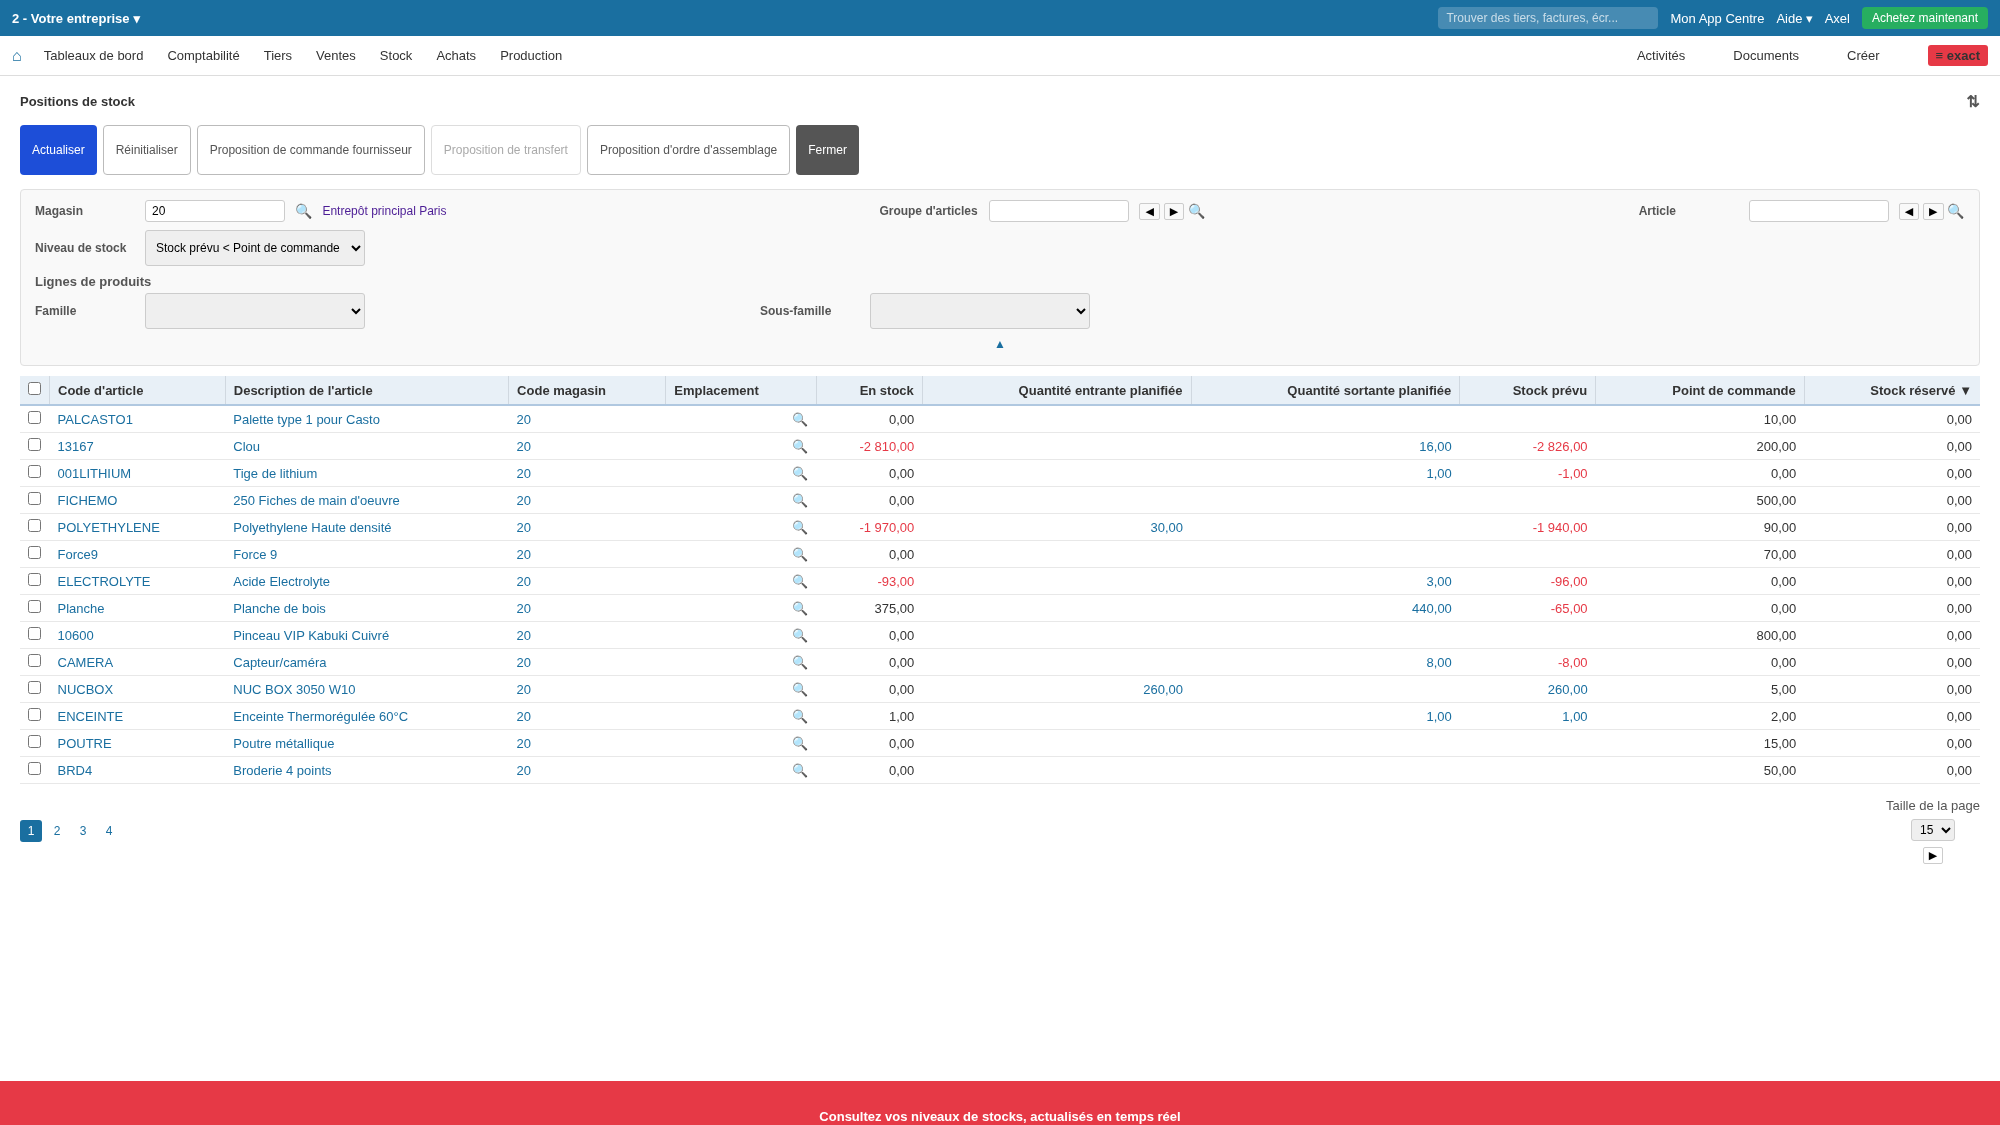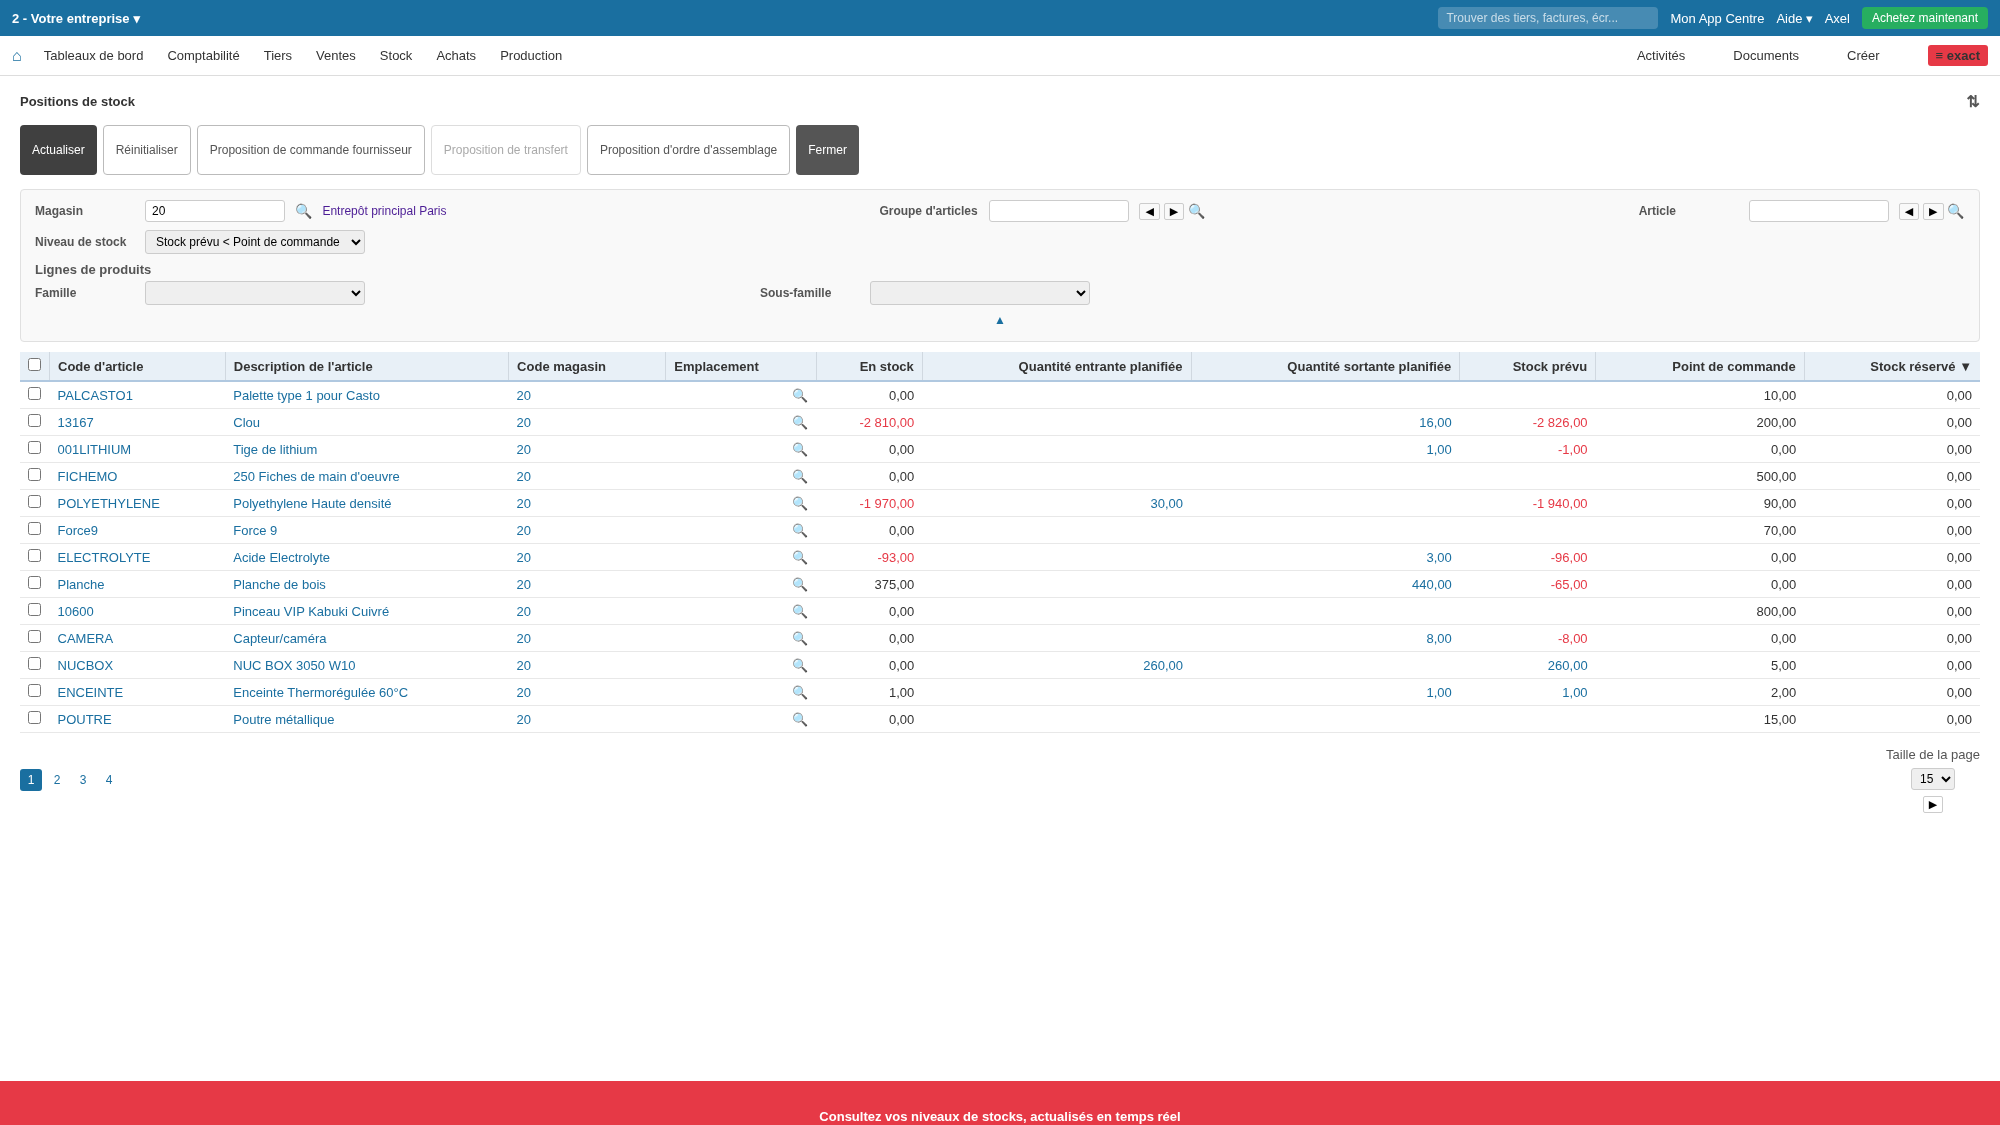--- a/index.html
+++ b/index.html
@@ -107,21 +107,21 @@
     }
 
     
     .toolbar {
       display: flex;
       gap: 6px;
       margin-bottom: 14px;
       flex-wrap: wrap;
     }
     .btn-blue {
-      background: #404040;
+      background: #1d4ed8;
       color: white;
       border: none;
       border-radius: 4px;
       padding: 5px 12px;
       cursor: pointer;
       font-size: 12px;
     }
     .btn-outline {
       background: white;
       color: #555;
@@ -171,21 +171,21 @@
     .filter-input {
       border: 1px solid #ccc;
       border-radius: 3px;
       padding: 3px 6px;
       font-size: 12px;
       width: 140px;
     }
     .filter-select {
       border: 1px solid #ccc;
       border-radius: 3px;
-      padding: 3px 6px;
+      padding: 9px 6px;
       font-size: 12px;
       width: 220px;
     }
     .filter-link {
       color: #4c1d95;
       font-size: 12px;
       cursor: pointer;
       text-decoration: none;
       display: flex;
       align-items: center;
@@ -601,20 +601,33 @@
       <td class="td-link">Poutre métallique</td>
       <td class="td-link">20</td>
       <td class="td-num"><span style="color:#888;cursor:pointer;">🔍</span></td>
       <td class="td-num">0,00</td>
       <td class="td-num"></td>
       <td class="td-num"></td>
       <td class="td-num"></td>
       <td class="td-num">15,00</td>
       <td class="td-num">0,00</td>
     </tr>
+          <tr>
+      <td class="checkbox-cell"><input type="checkbox" style=""></td>
+      <td class="td-link">BRD4</td>
+      <td class="td-link">Broderie 4 points</td>
+      <td class="td-link">20</td>
+      <td class="td-num"><span style="color:#888;cursor:pointer;">🔍</span></td>
+      <td class="td-num">0,00</td>
+      <td class="td-num"></td>
+      <td class="td-num"></td>
+      <td class="td-num"></td>
+      <td class="td-num">50,00</td>
+      <td class="td-num">0,00</td>
+    </tr>
         </tbody>
     </table>
   </div>
 
   <div class="pagination">
     <div class="page-nums" id="page-nums">
         <span class="page-num active">1</span>
         <span class="page-num">2</span>
         <span class="page-num">3</span>
         <span class="page-num">4</span>

